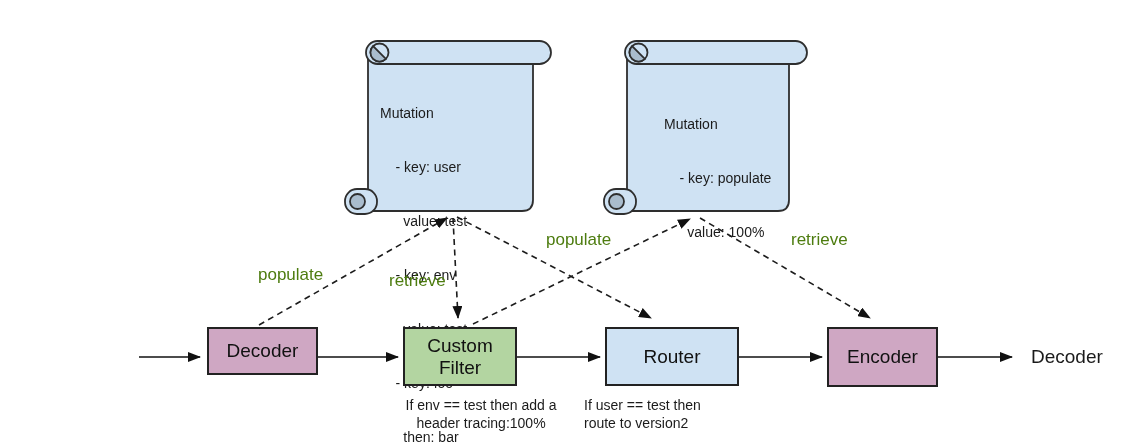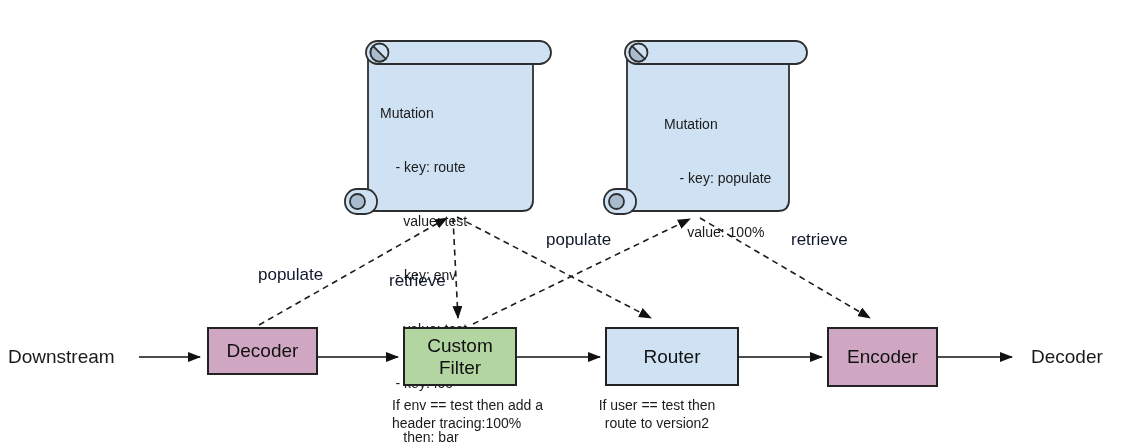--- a/index.html
+++ b/index.html
@@ -9,28 +9,28 @@
   .node{position:absolute;box-sizing:border-box;border:2px solid #222;
         display:flex;align-items:center;justify-content:center;text-align:center;
         font-size:19px;line-height:22px;color:#111;}
   #node-decoder{left:207px;top:327px;width:111px;height:48px;background:#cfa7c3;}
   #node-custom-filter{left:403px;top:327px;width:114px;height:59px;background:#b3d5a1;}
   #node-router{left:605px;top:327px;width:134px;height:59px;background:#cfe2f3;}
   #node-encoder{left:827px;top:327px;width:111px;height:60px;background:#cfa7c3;}
   .endpoint{position:absolute;font-size:19px;white-space:nowrap;}
   #endpoint-downstream{left:8px;top:346px;}
   #endpoint-upstream{left:1031px;top:346px;}
-  .edge-label{position:absolute;font-size:17px;white-space:nowrap;color:#0f172a;}
+  .edge-label{position:absolute;font-size:17px;white-space:nowrap;color:#4d7c0f;}
   #edge-label-populate-left{left:258px;top:265px;}
   #edge-label-retrieve-left{left:389px;top:271px;}
   #edge-label-populate-right{left:546px;top:230px;}
   #edge-label-retrieve-right{left:791px;top:230px;}
   .note{position:absolute;font-size:14px;line-height:17.5px;color:#1b1b1b;}
-  #note-custom-filter{left:392px;top:397px;width:178px;}
-  #note-router{left:584px;top:397px;width:146px;text-align:center;}
+  #note-custom-filter{left:392px;top:397px;width:178px;text-align:center;}
+  #note-router{left:584px;top:397px;width:146px;}
   .scroll-text{position:absolute;font-size:14px;line-height:18px;white-space:pre;color:#1b1b1b;}
   #scroll-text-metadata{left:380px;top:68px;}
   #scroll-text-mutation{left:637px;top:79px;margin-left:27px;}
 </style>
 </head>
 <body>
 
 <div class="canvas">
 
   <svg class="layer" width="1143" height="446" viewBox="0 0 1143 446">
@@ -70,39 +70,38 @@
       <rect x="345" y="189" width="32" height="25" rx="12" fill="#cfe2f3"></rect>
       <circle cx="357.5" cy="201.5" r="7.5" fill="#a9bccd"></circle>
       <rect x="366" y="41" width="182" height="23" rx="11.5" fill="#cfe2f3"></rect>
       <circle cx="379.5" cy="52.5" r="9" fill="#cfe2f3"></circle>
       <path d="M373.1,46.1 A9,9 0 0 0 385.9,58.9 Z" fill="#a9bccd"></path>
     </g>
   </svg>
 
   <div class="scroll-text" id="scroll-text-metadata">
     <div>Mutation</div>
-    <div>    - key: route</div>
+    <div>    - key: user</div>
     <div>      value: test</div>
     <div>    - key: env</div>
     <div>      value: test</div>
     <div>    - key: foo</div>
     <div>      then: bar</div>
   </div>
   <div class="scroll-text" id="scroll-text-mutation">
     <div>Mutation</div>
     <div>    - key: populate</div>
     <div>      value: 100%</div>
   </div>
 
   <div class="edge-label" id="edge-label-populate-left">populate</div>
   <div class="edge-label" id="edge-label-retrieve-left">retrieve</div>
   <div class="edge-label" id="edge-label-populate-right">populate</div>
   <div class="edge-label" id="edge-label-retrieve-right">retrieve</div>
 
-  <div class="endpoint" id="endpoint-downstream">Downstream</div>
   <div class="endpoint" id="endpoint-upstream">Decoder</div>
 
   <div class="node" id="node-decoder">
     <span>Decoder</span>
   </div>
   <div class="node" id="node-custom-filter">
     <span>Custom Filter</span>
   </div>
   <div class="node" id="node-router">
     <span>Router</span>

